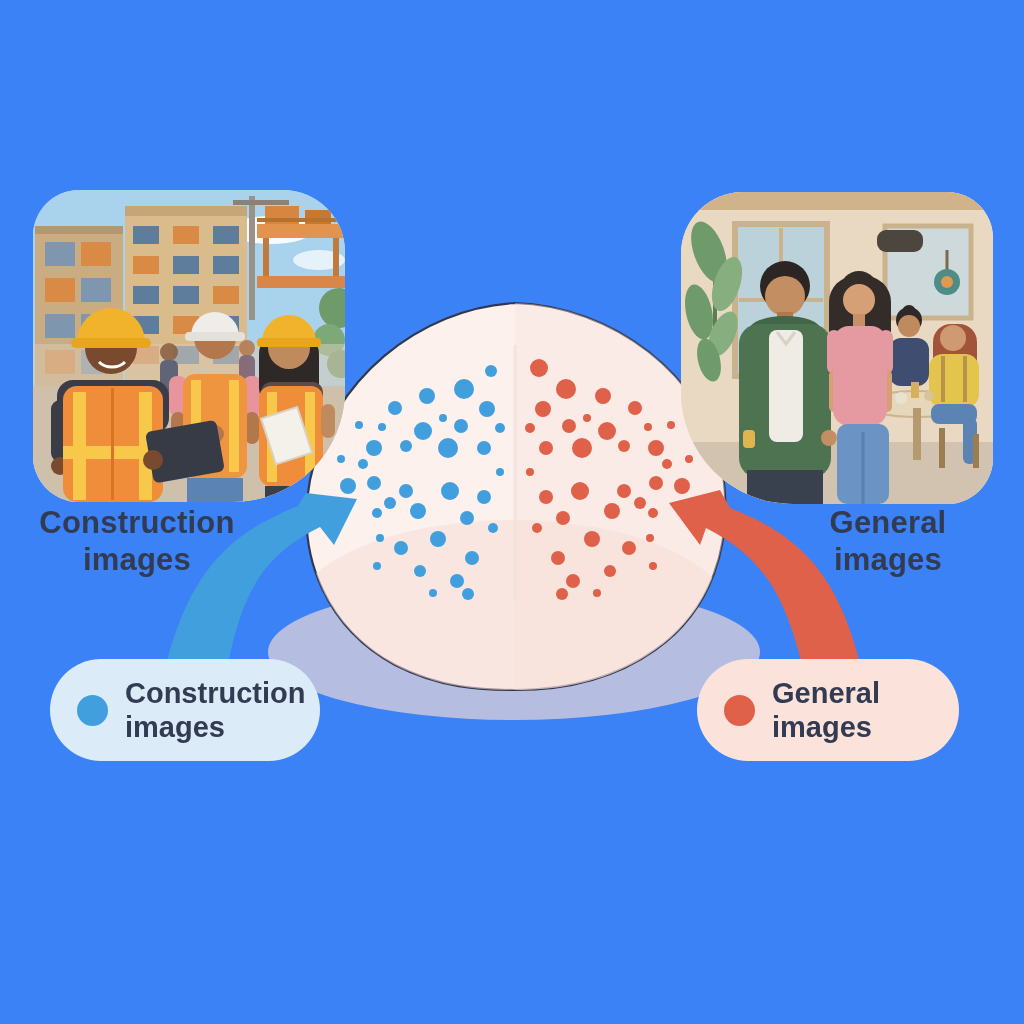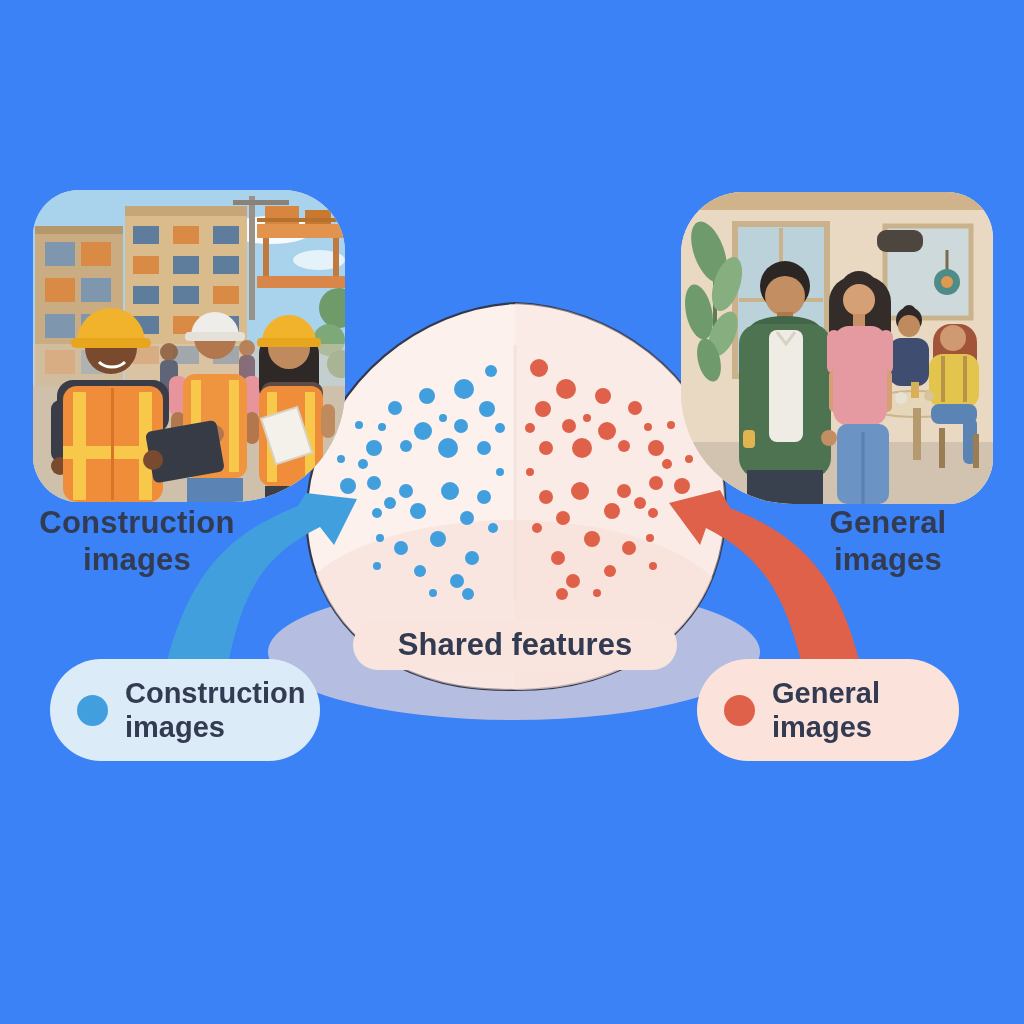--- a/index.html
+++ b/index.html
@@ -324,23 +324,20 @@
 
   <div class="caption caption-left">
     <div>Construction</div>
     <div>images</div>
   </div>
   <div class="caption caption-right">
     <div>General</div>
     <div>images</div>
   </div>
 
-  <div class="shared-pill" style="background: rgb(250, 229, 222);">
-    <span>Shared features</span>
-  </div>
 
   <div class="legend-pill legend-left" style="background: rgb(220, 235, 248);">
     <span class="legend-dot" style="background: rgb(66, 159, 222);"></span>
     <span class="legend-text">
       <div>Construction</div>
       <div>images</div>
     </span>
   </div>
   <div class="legend-pill legend-right" style="background: rgb(251, 227, 220);">
     <span class="legend-dot" style="background: rgb(224, 97, 74);"></span>

